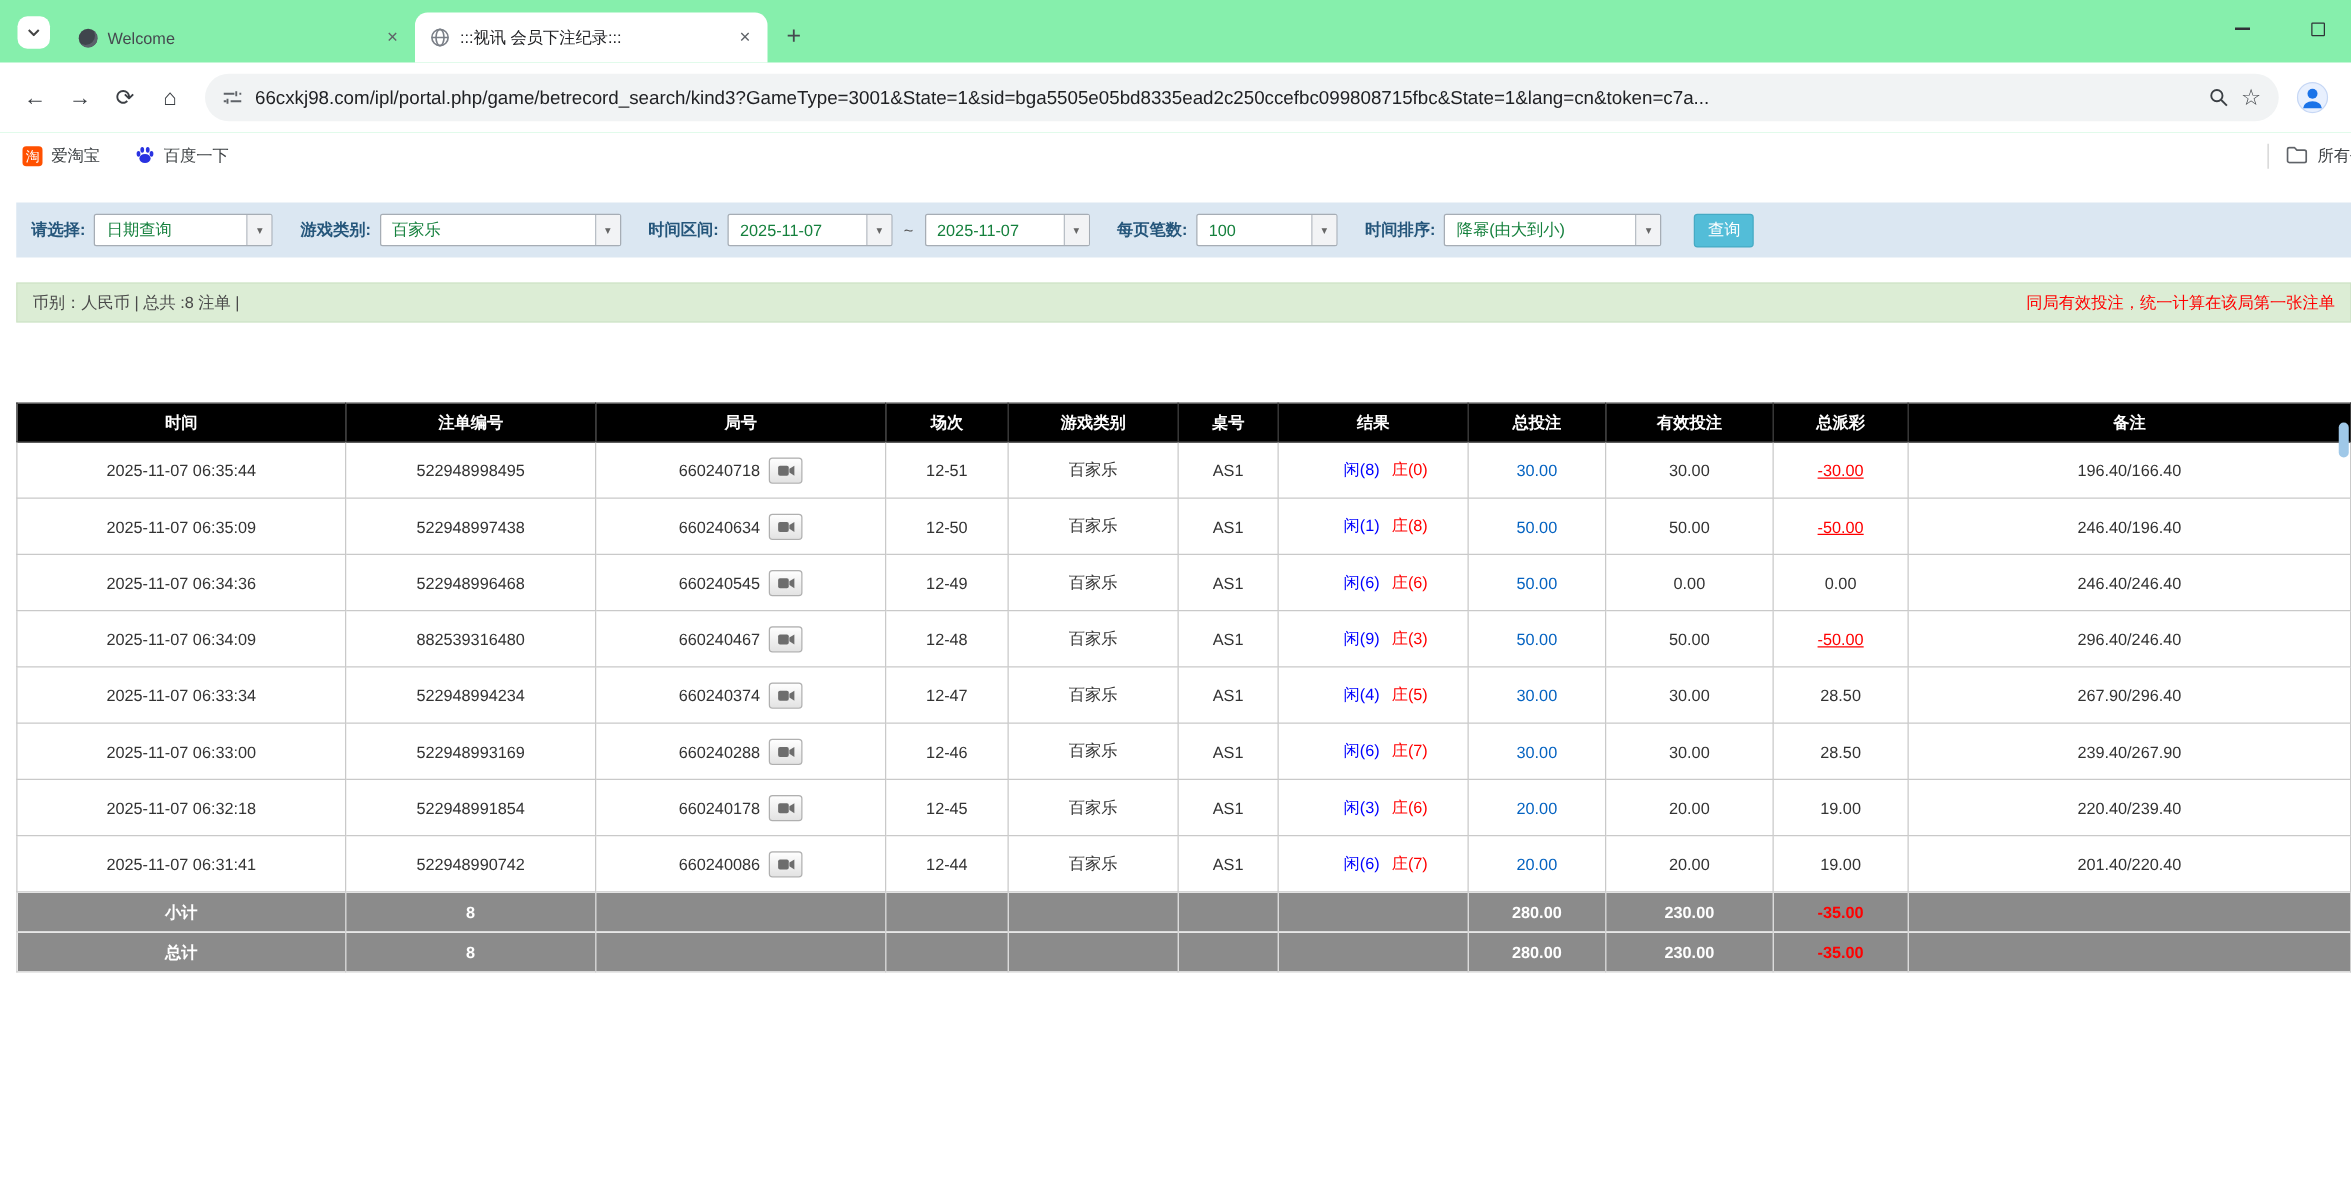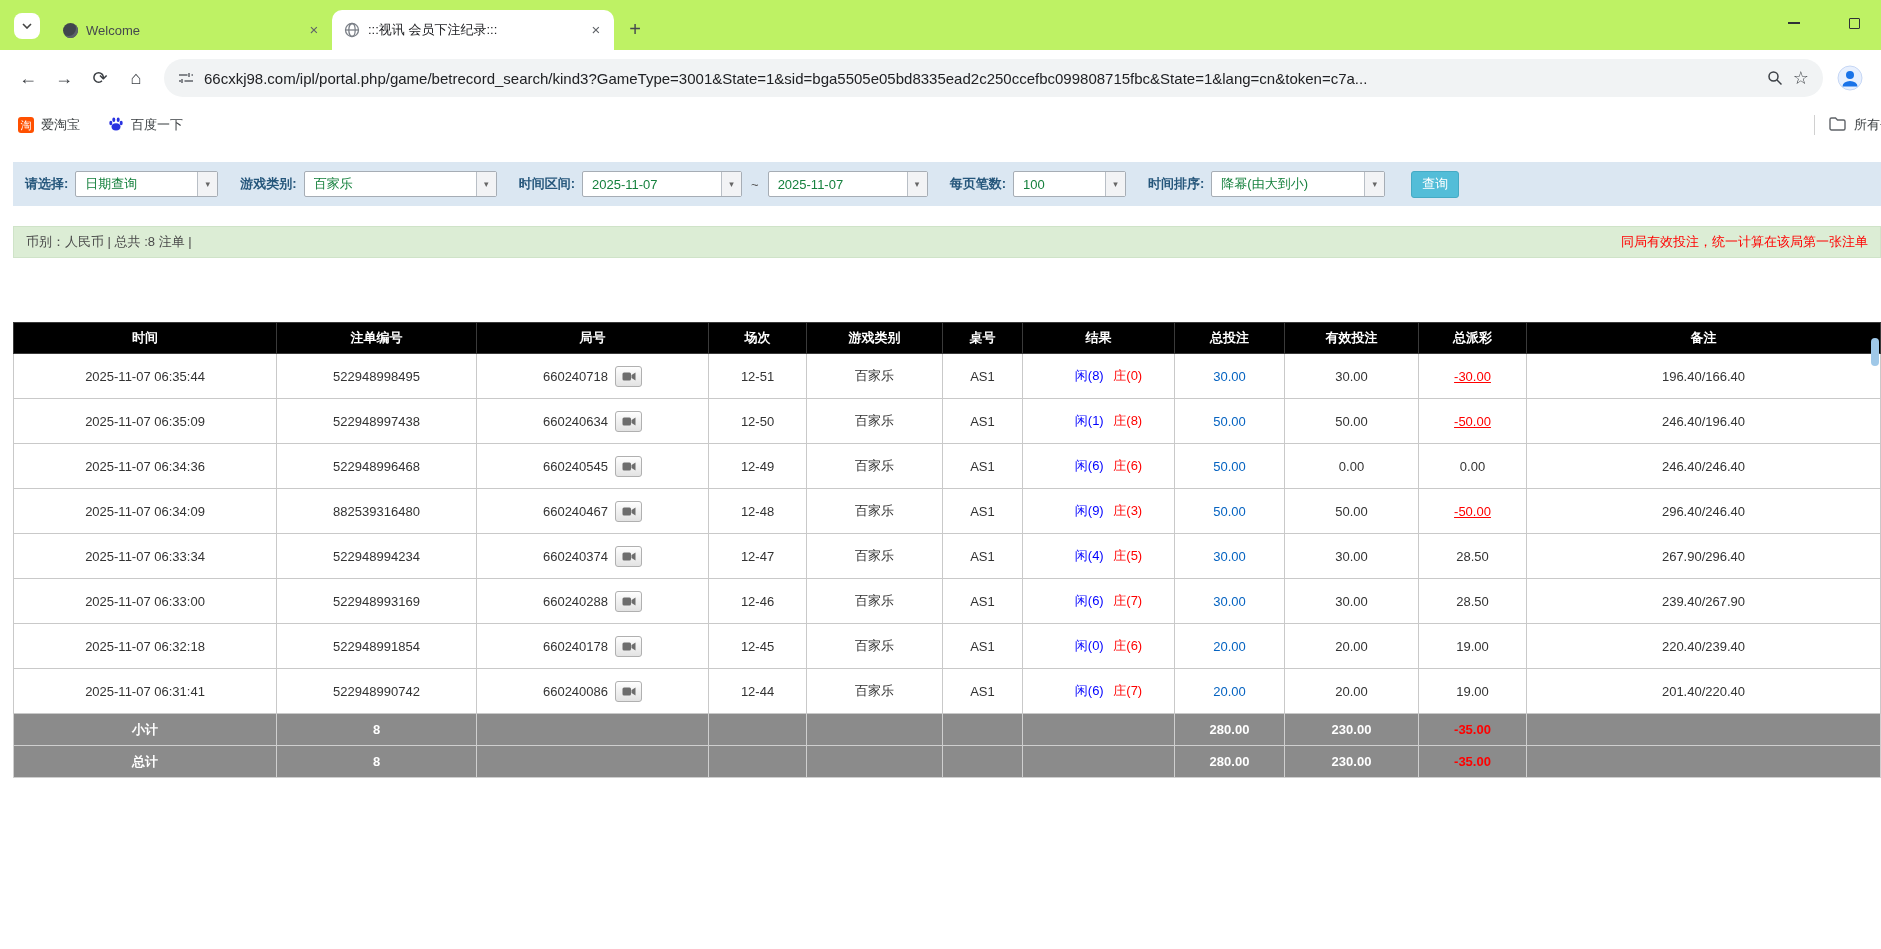--- a/index.html
+++ b/index.html
@@ -5,21 +5,21 @@
   * { margin:0; padding:0; box-sizing:border-box; }
   :root{
     --accent-link:#0563c1; --player-blue:#0000ff; --banker-red:#ff0000; --negative-red:#ff0000;
     --query-button-bg:#53bdd8; --filter-bar-bg:#dbe7f2; --summary-bar-bg:#dcedd5;
     --table-header-bg:#000000; --table-footer-bg:#8b8b8b;
   }
   html,body { width:1881px; height:949px; background:#fff; overflow:hidden;
     font-family:"Liberation Sans","DejaVu Sans",sans-serif; position:relative; }
 
   
-  .browser { background:#bef264; }
+  .browser { background:#86efac; }
   .tab-strip { height:50px; display:flex; align-items:flex-end; padding-left:12px; position:relative; }
   .tab-search-btn { width:26px; height:26px; margin:0 10px 11px 2px; border:none; border-radius:8px;
     background:#fff; display:flex; align-items:center; justify-content:center; cursor:pointer; flex:none; }
   .tab { height:40px; width:282px; display:flex; align-items:center; gap:8px; padding:0 8px 0 12px;
     font-size:13px; color:#45494f; cursor:pointer; min-width:0; }
   .tab.active { background:#fff; border-radius:10px 10px 0 0; color:#202124; }
   .tab-title { flex:1; white-space:nowrap; overflow:hidden; }
   .close-btn { border:none; background:none; font-size:15px; color:#5f6368; width:20px; height:20px;
     line-height:18px; border-radius:50%; padding:0; cursor:pointer; flex:none; }
   .favicon { width:16px; height:16px; flex:none; display:flex; align-items:center; justify-content:center; }
@@ -57,21 +57,21 @@
 
   .filter-bar { margin:18px 0 0 13px; width:1868px; height:44px; background:var(--filter-bar-bg);
     display:flex; align-items:center; padding:0 12px; gap:22px; }
   .filter-group { display:flex; align-items:center; gap:7px;text-align:right; }
   .f-label { font-size:13px; font-weight:bold; color:#25567b; white-space:nowrap; }
   .select { display:flex; align-items:stretch; height:26px; background:#fff; border:1px solid #a6adb5;
     border-radius:2px; cursor:pointer; }
   .sel-text { display:flex; align-items:center; padding:0 9px; font-size:13px; color:#15803d; flex:1; white-space:nowrap; overflow:hidden; }
   .sel-arrow { width:20px; border-left:1px solid #b9bfc6; background:#f2f3f5; display:flex;
     align-items:center; justify-content:center; font-size:9px; color:#666; flex:none; }
-  .w-query{width:143px} .w-game{width:193px} .w-date{width:160px} .w-size{width:113px} .w-sort{width:174px}
+  .w-query{width:143px} .w-game{width:193px} .w-date{width:132px} .w-size{width:113px} .w-sort{width:174px}
   .tilde { font-size:13px; color:#555; margin:0 2px; }
   .query-btn { height:27px; padding:0 10px; background:var(--query-button-bg); color:#fff;
     border:1px solid #45aac4; border-radius:3px; font-size:13px; cursor:pointer; margin-left:4px; }
 
   .summary-bar { margin:20px 0 0 13px; width:1868px; height:32px; background:var(--summary-bar-bg);
     border:1px solid #cfe3c8; display:flex; align-items:center; justify-content:space-between;
     padding:0 12px; font-size:13px; }
   .summary-left { color:#4a4a4a; white-space:nowrap; }
   .summary-right { color:var(--negative-red); white-space:nowrap; overflow:hidden; margin-left:20px; }
 
@@ -386,21 +386,21 @@
           <td>522948991854</td>
           <td><span class="round-number">660240178</span><button class="video-btn">
               <svg width="14" height="11" viewBox="0 0 14 11">
                 <rect x="0.5" y="1.5" width="8.5" height="8" rx="1.5" fill="#6d6d6d"></rect>
                 <path d="M9.5 4 L13.5 1.5 V9.5 L9.5 7 Z" fill="#6d6d6d"></path>
               </svg>
             </button></td>
           <td>12-45</td>
           <td>百家乐</td>
           <td>AS1</td>
-          <td><span class="player">闲(0)</span> <span class="banker">庄(6)</span></td>
+          <td><span class="player">闲(3)</span> <span class="banker">庄(6)</span></td>
           <td><a class="bet-link">20.00</a></td>
           <td>20.00</td>
           <td>19.00</td>
           <td>220.40/239.40</td>
         </tr>
         <tr>
           <td>2025-11-07 06:31:41</td>
           <td>522948990742</td>
           <td><span class="round-number">660240086</span><button class="video-btn">
               <svg width="14" height="11" viewBox="0 0 14 11">

